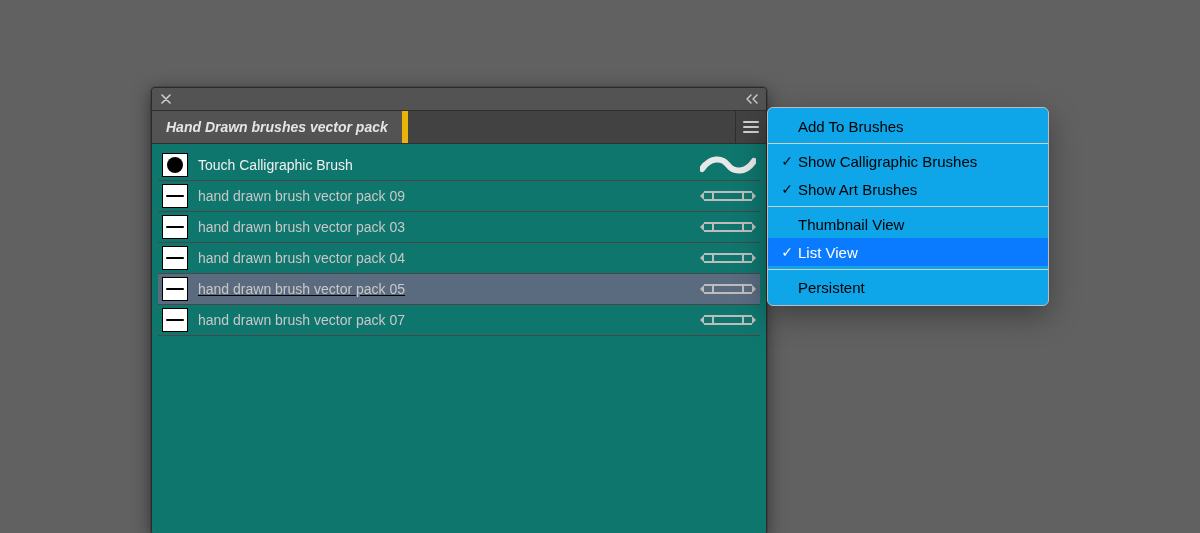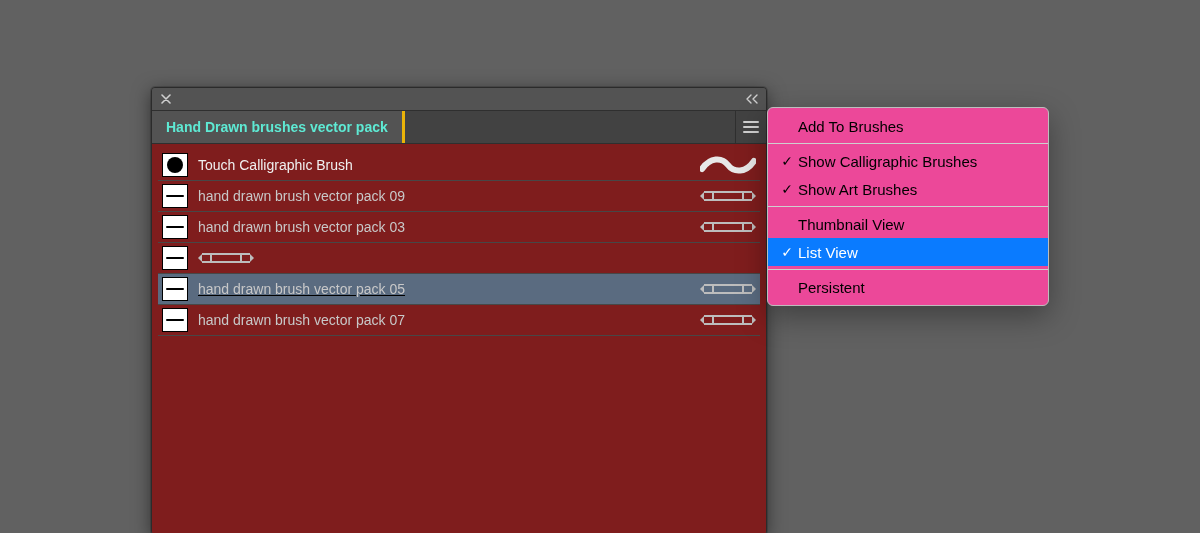--- a/index.html
+++ b/index.html
@@ -70,24 +70,25 @@
     align-items: stretch;
     background: #424242;
     border-bottom: 1px solid #2f2f2f;
   }
   .tab {
     display: flex;
     align-items: center;
     padding: 0 14px;
     font-size: 14px;
     font-weight: 600;
-    color: #5eead4;
+    color: #e5e5e5;
     background: #535353;
-    border-right: 3px solid #eab308;
+    border-right: 6px solid #eab308;
     position: relative;
+    font-style: italic;
   }
   .tabrow .spacer { flex: 1; background:#424242; }
   .menu-btn {
     width: 30px;
     display: flex;
     align-items: center;
     justify-content: center;
     background: #424242;
     border-left: 1px solid #2f2f2f;
     cursor: pointer;
@@ -102,21 +103,21 @@
   .menu-btn .lines div {
     height: 2px;
     background: #d0d0d0;
     border-radius: 1px;
   }
 
   .list {
     flex: 1;
     padding: 6px 6px;
     overflow: hidden;
-    background: #7f1d1d;
+    background: #0f766e;
   }
   .brush-row {
     height: 30px;
     display: flex;
     align-items: center;
     gap: 10px;
     padding: 0 4px;
     border-bottom: 1px solid #474747;
     cursor: pointer;
   }
@@ -166,21 +167,21 @@
     flex-shrink:0;
   }
   .preview svg { display:block; }
 
   
   .flyout {
     position: absolute;
     left: 767px;
     top: 107px;
     width: 280px;
-    background: #ec4899;
+    background: #0ea5e9;
     border: 1px solid #bdbdbd;
     border-radius: 6px;
     box-shadow: 0 10px 30px rgba(0,0,0,.35);
     padding: 4px 0;
     font-size: 15px;
     color: #000;
   }
   .menu-item {
     height: 28px;
     display: flex;
@@ -274,20 +275,21 @@
               <path d="M4 6 H52 M4 14 H52" stroke="#bdbdbd" stroke-width="2"></path>
               <path d="M4 6 L0 10 L4 14 Z" fill="#bdbdbd"></path>
               <path d="M52 6 L56 10 L52 14 Z" fill="#bdbdbd"></path>
               <rect x="12" y="6" width="2" height="8" fill="#bdbdbd"></rect>
               <rect x="42" y="6" width="2" height="8" fill="#bdbdbd"></rect>
             </svg>
           </div>
         </div>
         <div class="brush-row">
           <div class="thumb stroke"></div>
+          <div class="label">hand drawn brush vector pack 04</div>
           <div class="preview">
             <svg width="56" height="20" viewBox="0 0 56 20">
               <path d="M4 6 H52 M4 14 H52" stroke="#bdbdbd" stroke-width="2"></path>
               <path d="M4 6 L0 10 L4 14 Z" fill="#bdbdbd"></path>
               <path d="M52 6 L56 10 L52 14 Z" fill="#bdbdbd"></path>
               <rect x="12" y="6" width="2" height="8" fill="#bdbdbd"></rect>
               <rect x="42" y="6" width="2" height="8" fill="#bdbdbd"></rect>
             </svg>
           </div>
         </div>

